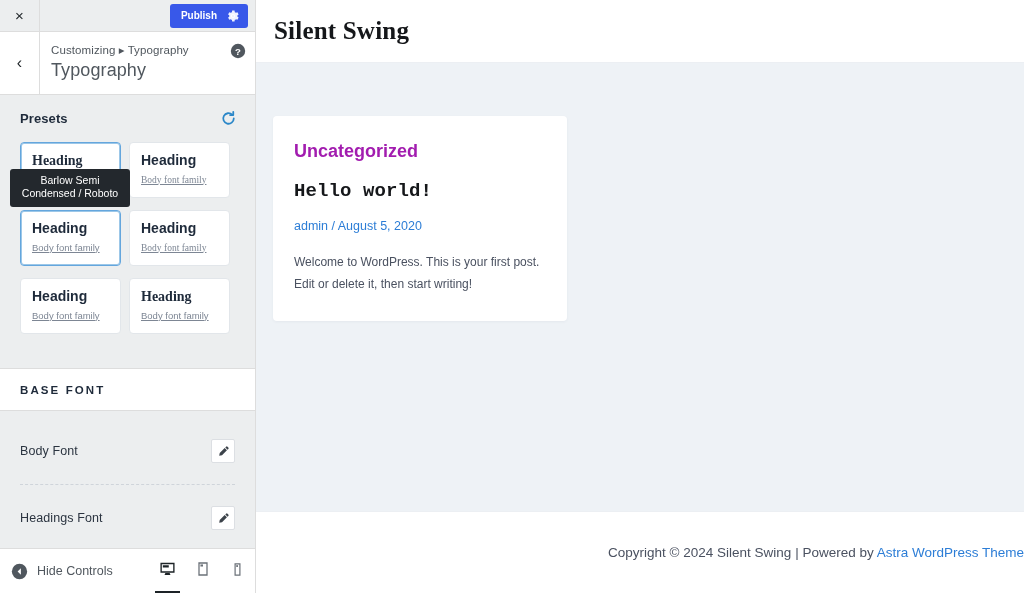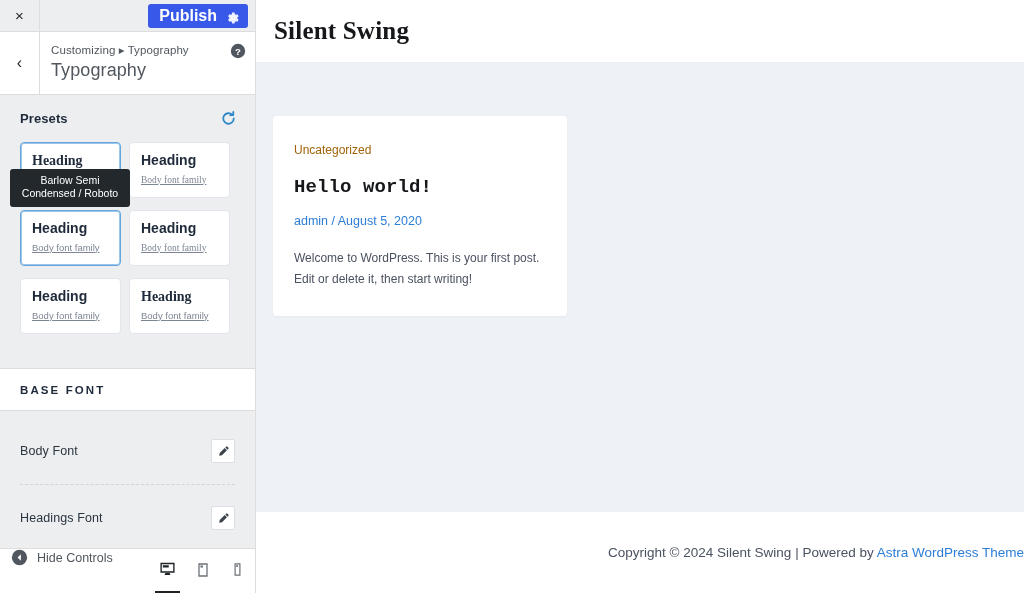--- a/index.html
+++ b/index.html
@@ -29,21 +29,21 @@
   }
   .close-x { font-size: 15px; color: #1d2327; line-height: 1; font-weight: 400; }
   .topbar-spacer { flex: 1; }
   .publish-wrap { display: flex; align-items: center; padding-right: 7px; }
   .publish-btn {
     background: #3858e9; color: #fff; border: none;
     height: 24px; border-radius: 3px;
     display: flex; align-items: center; gap: 10px;
     padding: 0 9px 0 11px; cursor: pointer;
     font-family: "Liberation Sans", sans-serif;
-    font-size: 16px; font-weight: 600; justify-content: flex-end;
+    font-size: 10px; font-weight: 600; justify-content: flex-end;
   }
   .gear { width: 12px; height: 12px; display: block; }
 
   
   .panel-header {
     background: #fff; border-bottom: 1px solid #ddd;
     display: flex; align-items: stretch; min-height: 63px;
   }
   .back-btn {
     width: 40px; display: flex; align-items: center; justify-content: center;
@@ -112,21 +112,21 @@
     width: 24px; height: 24px; background: #fff;
     border: 1px solid #dcdfe3; border-radius: 2px;
     display: flex; align-items: center; justify-content: center; cursor: pointer;
   }
   .row-divider { border-top: 1px dashed #cfd4da; }
 
   
   .sidebar-footer {
     height: 45px; min-height: 45px; background: #fff;
     border-top: 1px solid #ddd;
-    display: flex; align-items: flex-start; position: relative;
+    display: flex; align-items: center; position: relative;
   }
   .hide-controls { display: flex; align-items: center; gap: 9px; padding-left: 11px; cursor: pointer; }
   .hc-circle { width: 17px; height: 17px; }
   .hc-label { font-size: 12.5px; color: #50575e; }
   .devices { margin-left: auto; display: flex; align-items: stretch; height: 45px; }
   .dev-btn {
     width: 35px; display: flex; align-items: center; justify-content: center;
     cursor: pointer; position: relative;
   }
   .dev-btn.active::after {
@@ -145,22 +145,22 @@
     font-family: "Liberation Serif", serif;
     font-size: 25px; color: #15171a; font-weight: 700; letter-spacing: .2px;
   }
   .site-main { flex: 1; background: #eef2f6; padding: 53px 0 0 17px; }
   .post-card {
     background: #fff; width: 294px; border-radius: 4px;
     padding: 24px 26px 26px 21px;
     box-shadow: 0 1px 3px rgba(40,50,70,.05);
   }
   .post-cat {
-    font-size: 12px; color: #a16207; line-height: 1.3;
-    text-decoration: none; cursor: pointer; display: inline-block;
+    font-size: 18px; color: #a21caf; line-height: 1.3;
+    text-decoration: none; cursor: pointer; display: inline-block; font-weight: bold;
   }
   .post-title {
     font-family: Liberation Mono, monospace;
     font-size: 19px; color: #15171a; font-weight: 700;
     margin-top: 17px; line-height: 1.2; letter-spacing: .1px;
   }
   .post-meta { font-size: 12.5px; color: #2c7dd6; margin-top: 15px; line-height: 1.3; }
   .post-meta a { color: #2c7dd6; text-decoration: none; cursor: pointer; }
   .post-sep { color: #2c7dd6; }
   .post-excerpt {

